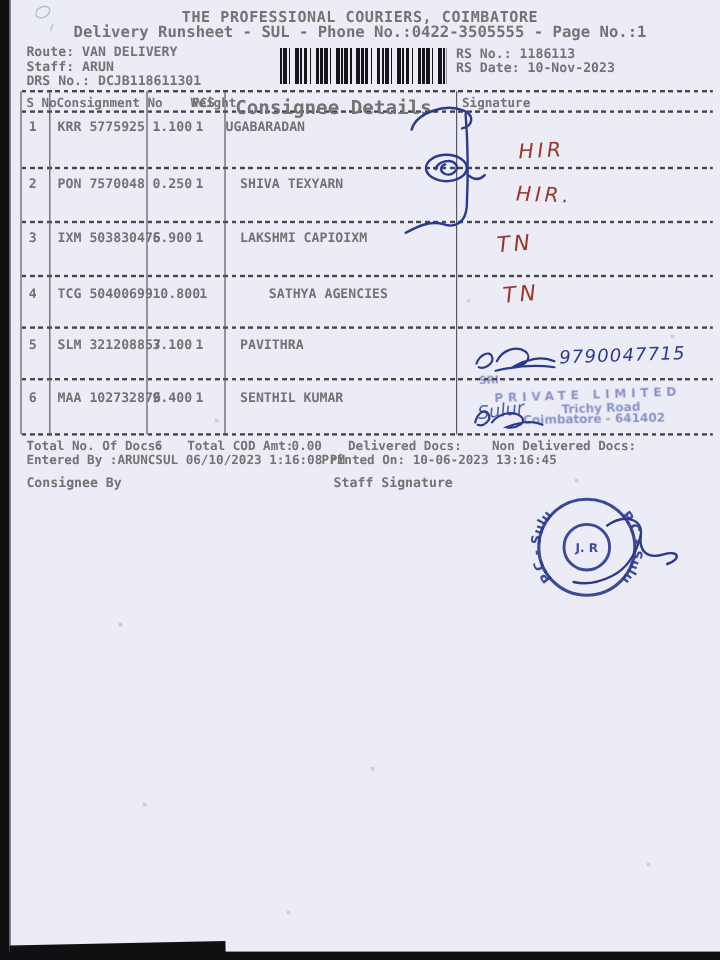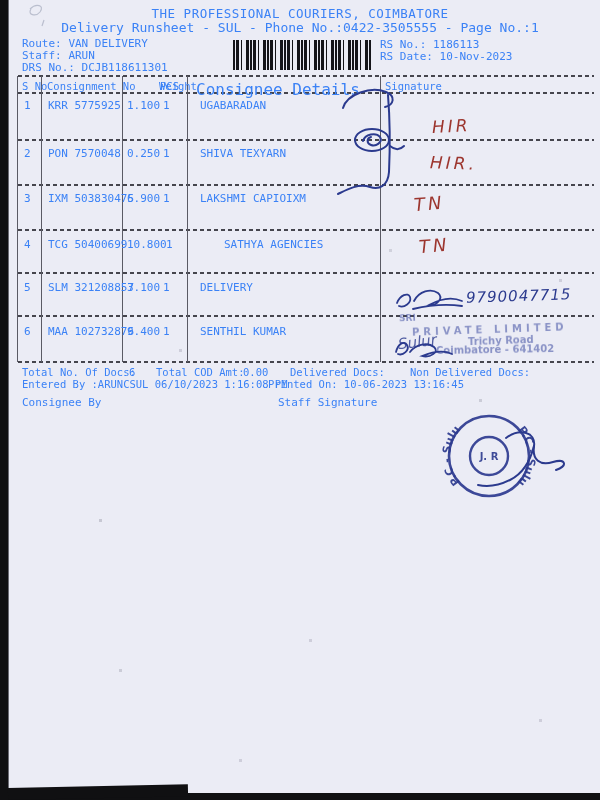--- a/index.html
+++ b/index.html
@@ -3,21 +3,21 @@
 <meta charset="utf-8">
 <style>
   * { margin:0; padding:0; box-sizing:border-box; }
   html,body { width:600px; height:800px; overflow:hidden; }
   body { background:#101012; font-family:"DejaVu Sans Mono", monospace; }
   #page { position:relative; width:600px; height:800px; background:#101012; }
   #paper { position:absolute; left:8px; top:0; width:592px; height:793px;
            background:#ebecf5; border-left:1px solid #6b6b74; }
   #paper-edge-bottom { position:absolute; left:8px; top:788px; width:180px; height:12px;
            background:#101012; transform:rotate(-1.2deg); transform-origin:left center; }
-  .t { position:absolute; color:#3b82f6; font-weight:400; font-size:11px; white-space:pre; }
+  .t { position:absolute; color:#737373; font-weight:700; font-size:11px; white-space:pre; }
   .center { left:0; width:600px; text-align:center; }
   .hdash { position:absolute; height:2px; left:18px; width:576px;
            background:repeating-linear-gradient(90deg,#45454d 0 4px, transparent 4px 7px); }
   .vline { position:absolute; width:1px; background:#5a5a64; top:76px; height:286px; }
   #barcode { position:absolute; left:233px; top:40px; width:139px; height:30px;
      background:repeating-linear-gradient(90deg,#15151a 0 2px, transparent 2px 3px,
        #15151a 3px 6px, transparent 6px 8px, #15151a 8px 9px, transparent 9px 13px,
        #15151a 13px 16px, transparent 16px 17px); }
   .ink-red { position:absolute; font-family:"DejaVu Sans", sans-serif; font-style:italic;
              color:#9c352e; font-weight:400; letter-spacing:3px; }
@@ -73,21 +73,21 @@
   <div class="t" style="left:127px; top:80px; font-size:10.5px;margin-left:32px;">Weight</div>
   <div class="t" style="left:160px; top:80px; font-size:10.5px;">PCS</div>
   <div class="t" style="left:196px; top:80px; font-size:16px;">Consignee Details</div>
   <div class="t" style="left:385px; top:80px; font-size:10.5px;">Signature</div>
 
   <div>
     <div class="t" style="left:24px;  top:99px;">1</div>
     <div class="t" style="left:48px;  top:99px;">KRR 5775925</div>
     <div class="t" style="left:127px; top:99px;">1.100</div>
     <div class="t" style="left:163px; top:99px;">1</div>
-    <div class="t" style="left:200px; top:99px;">UGABARADAN</div>
+    <div class="t" style="left:188px; top:99px;">UGABARADAN</div>
   </div>
 
   <div>
     <div class="t" style="left:24px;  top:147px;">2</div>
     <div class="t" style="left:48px;  top:147px;">PON 7570048</div>
     <div class="t" style="left:127px; top:147px;">0.250</div>
     <div class="t" style="left:163px; top:147px;">1</div>
     <div class="t" style="left:200px; top:147px;">SHIVA TEXYARN</div>
   </div>
 
@@ -105,21 +105,21 @@
     <div class="t" style="left:127px; top:238px;">10.800</div>
     <div class="t" style="left:166px; top:238px;">1</div>
     <div class="t" style="left:200px; top:238px;margin-left:24px;">SATHYA AGENCIES</div>
   </div>
 
   <div>
     <div class="t" style="left:24px;  top:281px;">5</div>
     <div class="t" style="left:48px;  top:281px;">SLM 321208857</div>
     <div class="t" style="left:127px; top:281px;">3.100</div>
     <div class="t" style="left:163px; top:281px;">1</div>
-    <div class="t" style="left:200px; top:281px;">DELIVERY</div>
+    <div class="t" style="left:200px; top:281px;">PAVITHRA</div>
   </div>
 
   <div>
     <div class="t" style="left:24px;  top:325px;">6</div>
     <div class="t" style="left:48px;  top:325px;">MAA 102732876</div>
     <div class="t" style="left:127px; top:325px;">9.400</div>
     <div class="t" style="left:163px; top:325px;">1</div>
     <div class="t" style="left:200px; top:325px;">SENTHIL KUMAR</div>
   </div>
 

